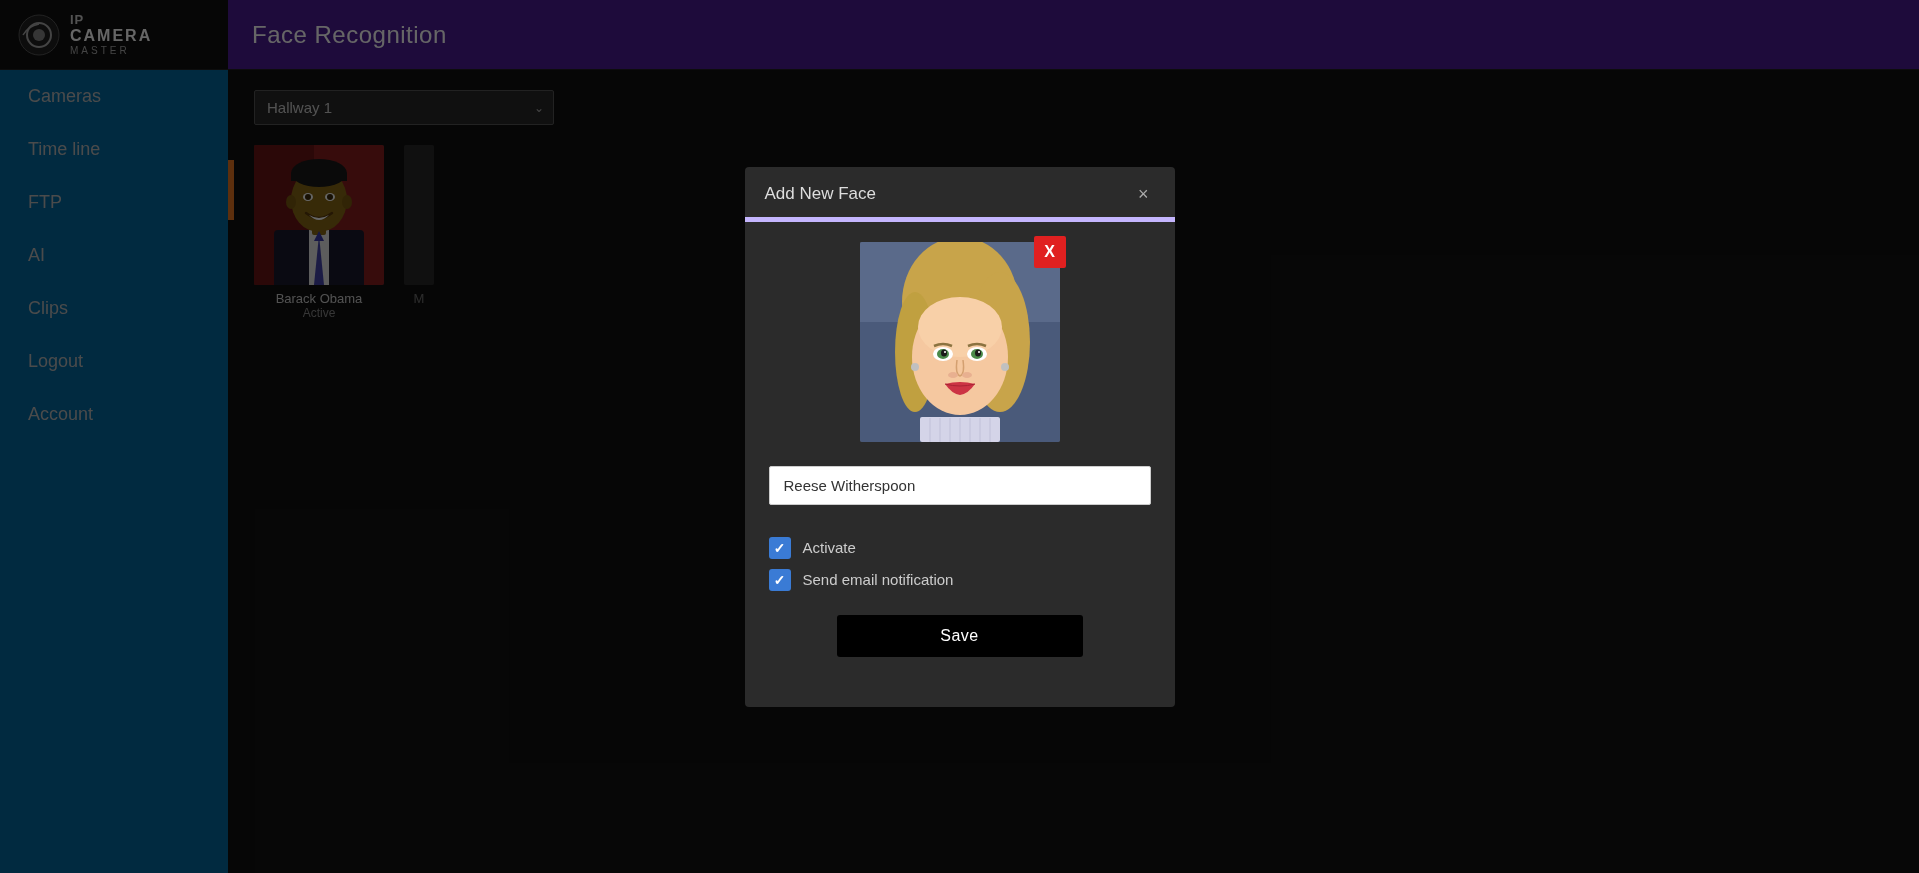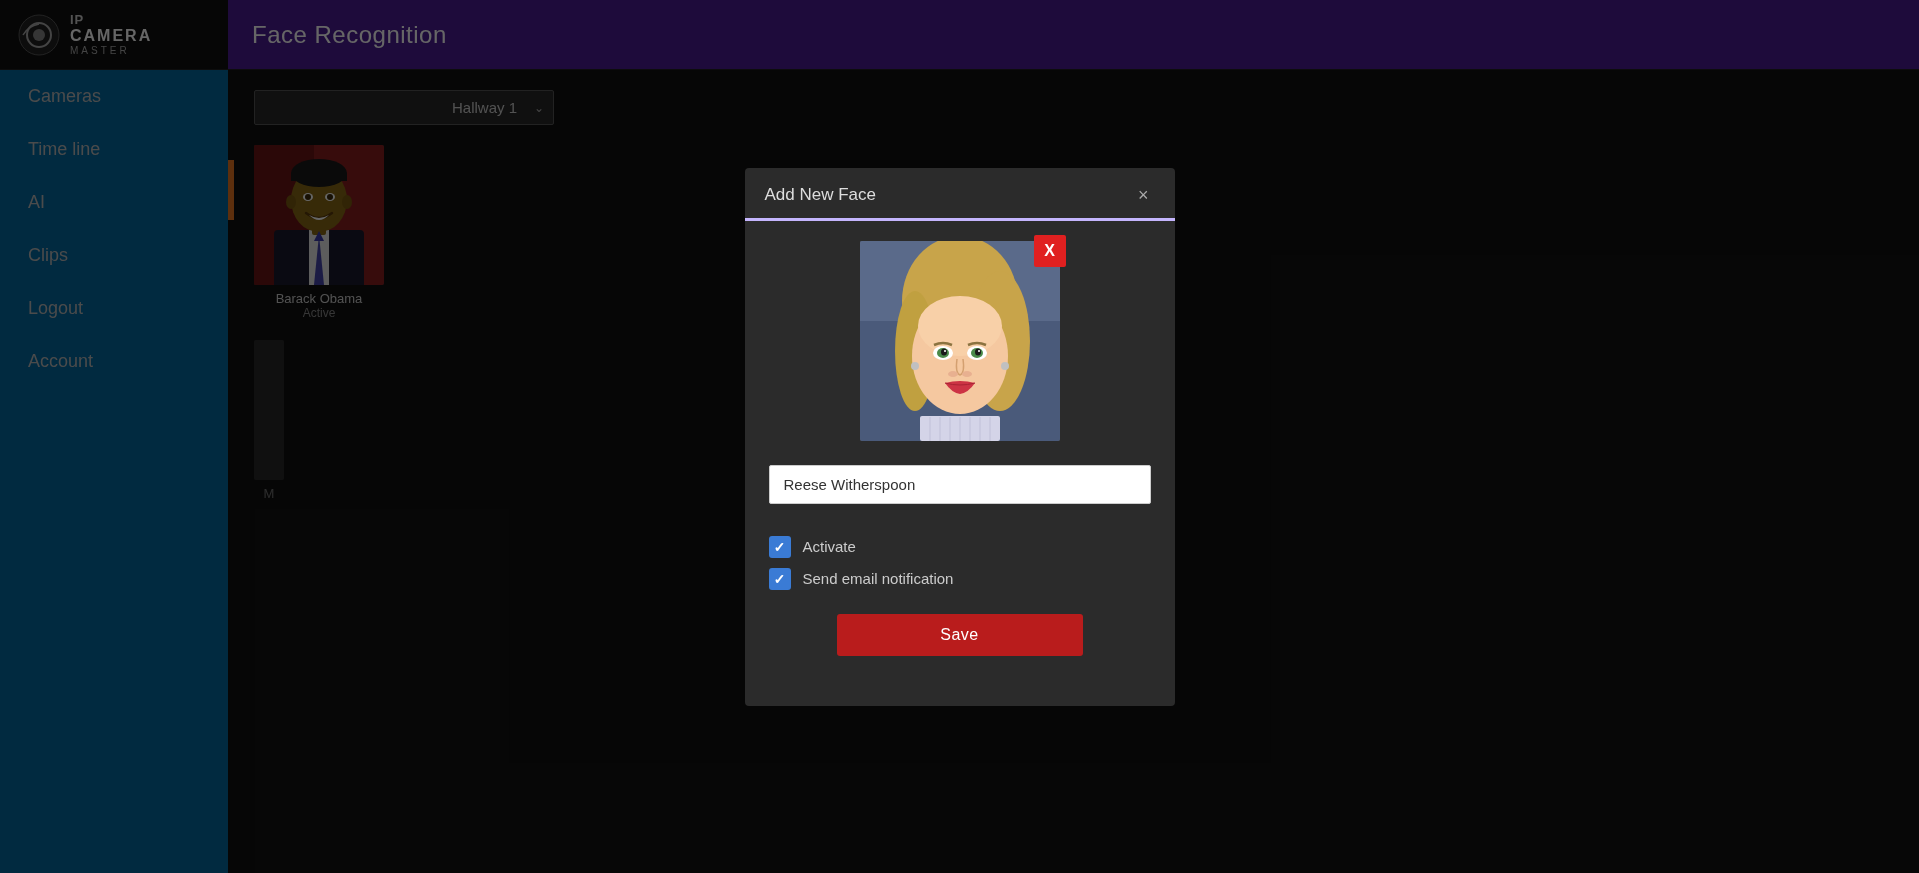--- a/index.html
+++ b/index.html
@@ -118,21 +118,20 @@
       width: 100%;
       background: #2a2a2a;
       border: 1px solid #555;
       color: #ccc;
       font-size: 15px;
       padding: 8px 36px 8px 12px;
       appearance: none;
       cursor: pointer;
       border-radius: 2px;
       outline: none;
-      text-align: right;
     }
 
     .dropdown-arrow {
       position: absolute;
       right: 10px;
       top: 50%;
       transform: translateY(-50%);
       pointer-events: none;
       color: #aaa;
       font-size: 12px;
@@ -148,21 +147,20 @@
       background: #e87722;
       top: 90px;
     }
 
     
     .face-grid {
       display: flex;
       flex-wrap: wrap;
       gap: 20px;
       margin-top: 20px;
-      flex-direction: column;
     }
 
     .face-card {
       display: flex;
       flex-direction: column;
       align-items: center;
       width: 130px;
     }
 
     .face-photo {
@@ -208,21 +206,21 @@
       border-radius: 4px;
       z-index: 20;
       padding-bottom: 30px;
     }
 
     .modal-header {
       display: flex;
       align-items: center;
       justify-content: space-between;
       padding: 16px 20px 12px 20px;
-      border-bottom: 3px solid #c4b5fd;
+      border-bottom: 5px solid #c4b5fd;
     }
 
     .modal-title {
       font-size: 17px;
       font-weight: 400;
       color: #ddd;
     }
 
     .modal-close-btn {
       background: transparent;
@@ -322,21 +320,21 @@
       font-size: 14px;
       font-weight: bold;
     }
 
     .checkbox-label {
       font-size: 15px;
       color: #ccc;
     }
 
     .save-btn {
-      background: #b91c1c;
+      background: #000000;
       color: #fff;
       border: none;
       padding: 12px 0;
       width: 246px;
       font-size: 16px;
       font-weight: 500;
       border-radius: 3px;
       cursor: pointer;
       margin-top: 14px;
       letter-spacing: 0.5px;
@@ -363,20 +361,21 @@
     <div class="logo-text">
       <span class="logo-text-ip">IP</span>
       <span class="logo-text-camera">CAMERA</span>
       <span class="logo-text-master">MASTER</span>
     </div>
   </div>
 
   <nav>
     <div class="nav-item">Cameras</div>
     <div class="nav-item">Time line</div>
+    <div class="nav-item">FTP</div>
     <div class="nav-item">AI</div>
     <div class="nav-item">Clips</div>
     <div class="nav-item">Logout</div>
     <div class="nav-item">Account</div>
   </nav>
 </div>
 
 <div class="main-content">
   <div class="page-header">
     <span class="page-title">Face Recognition</span>

